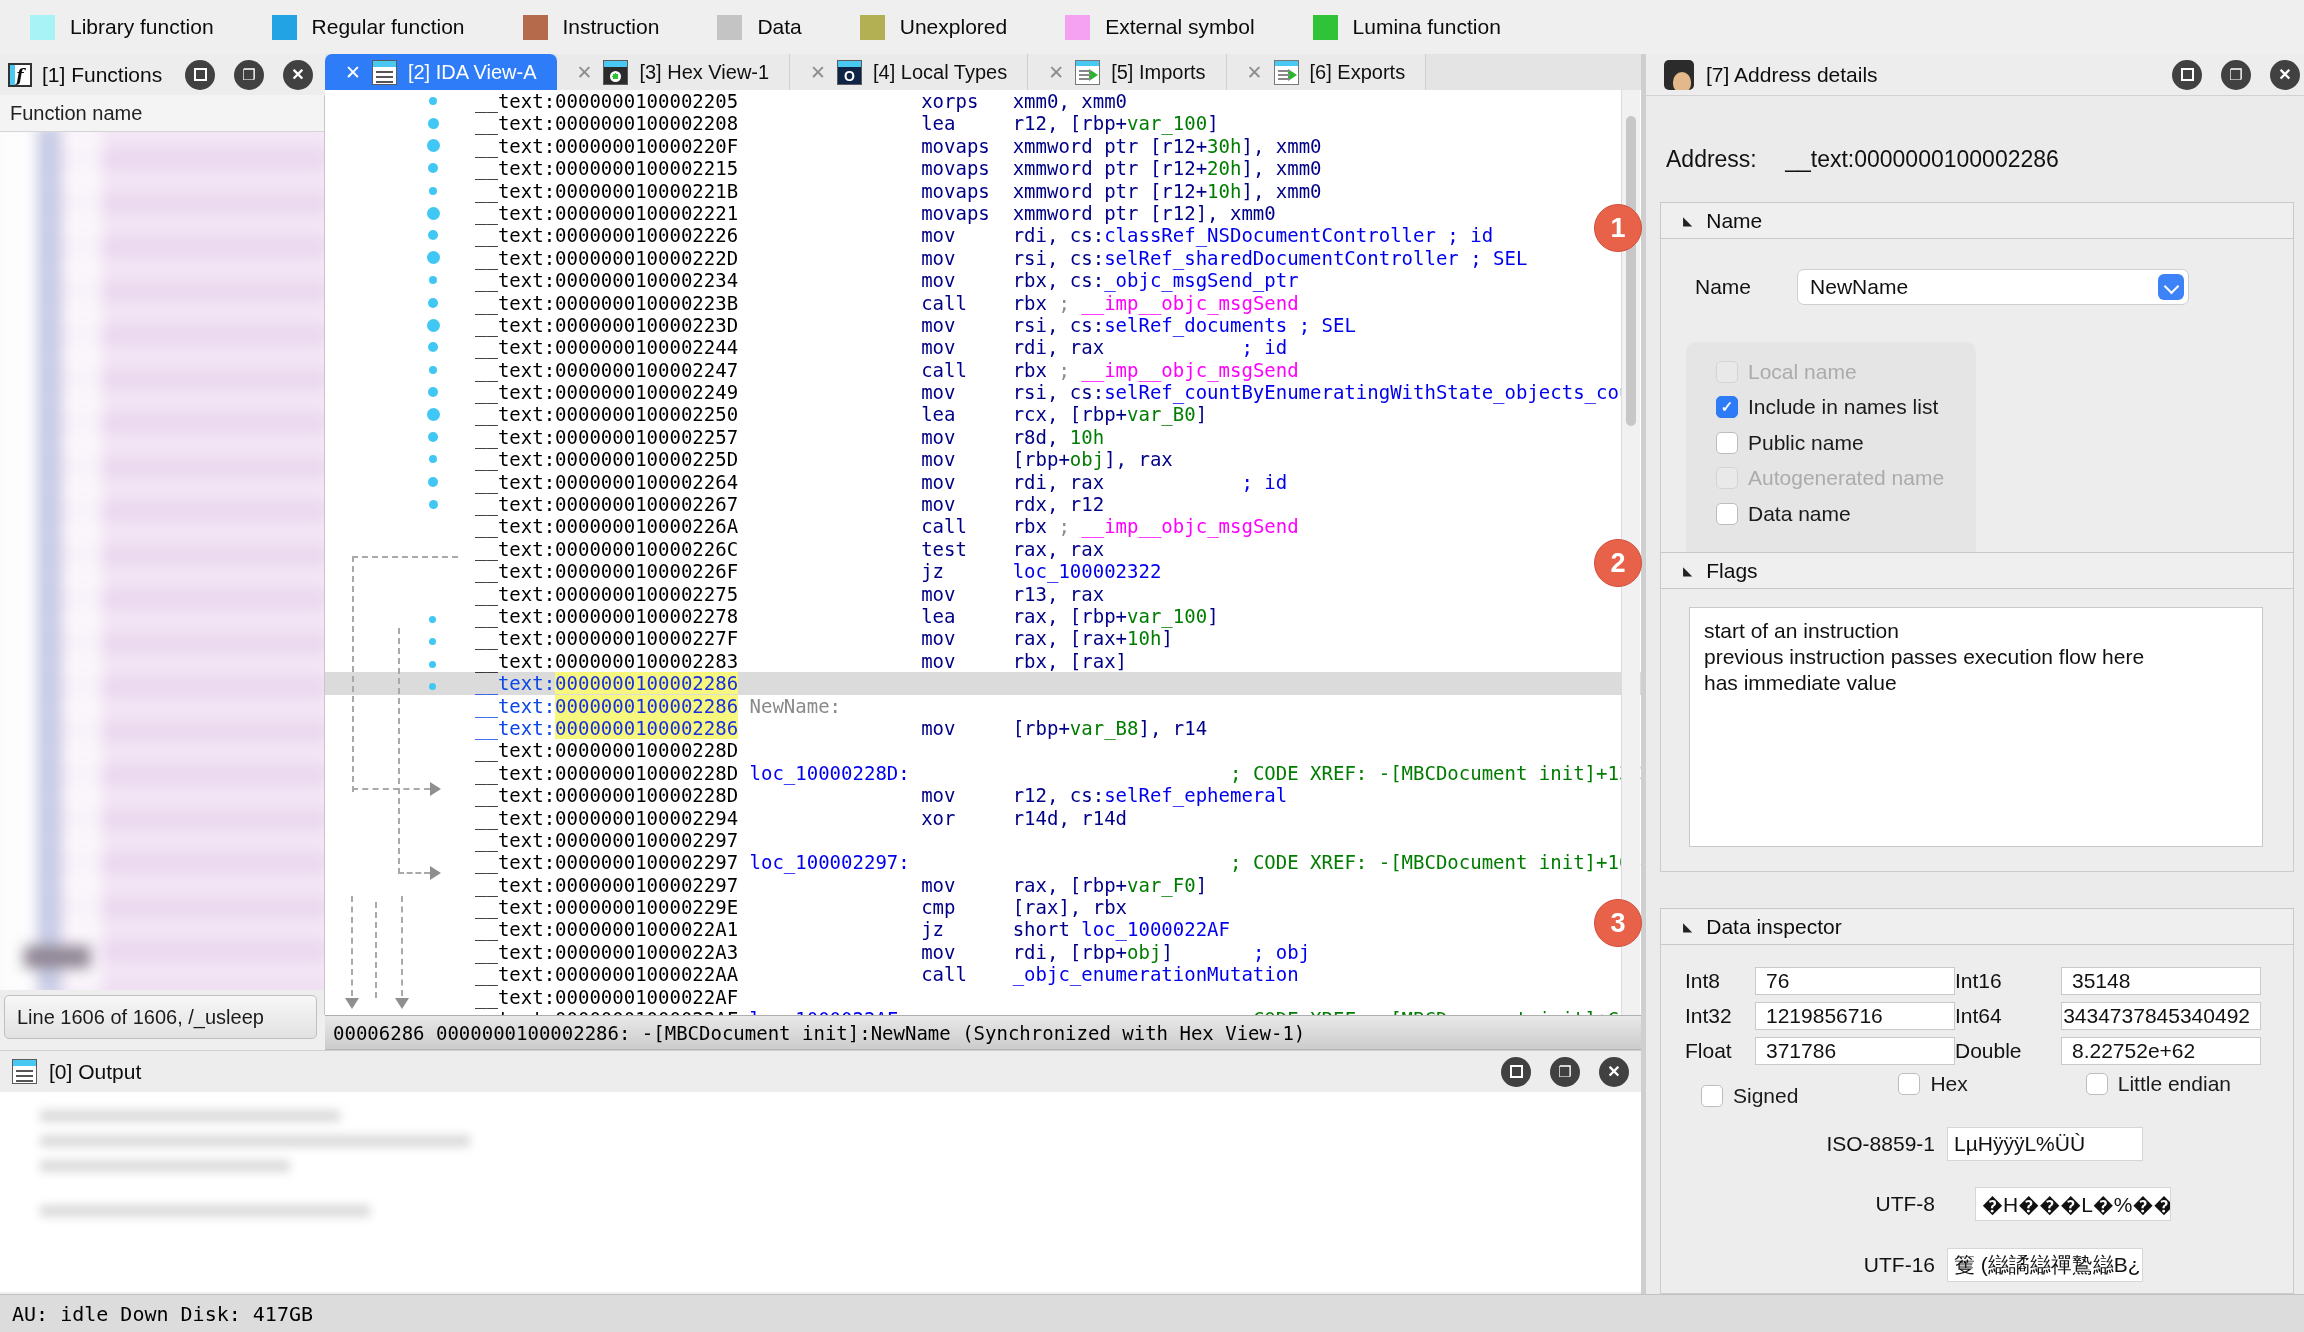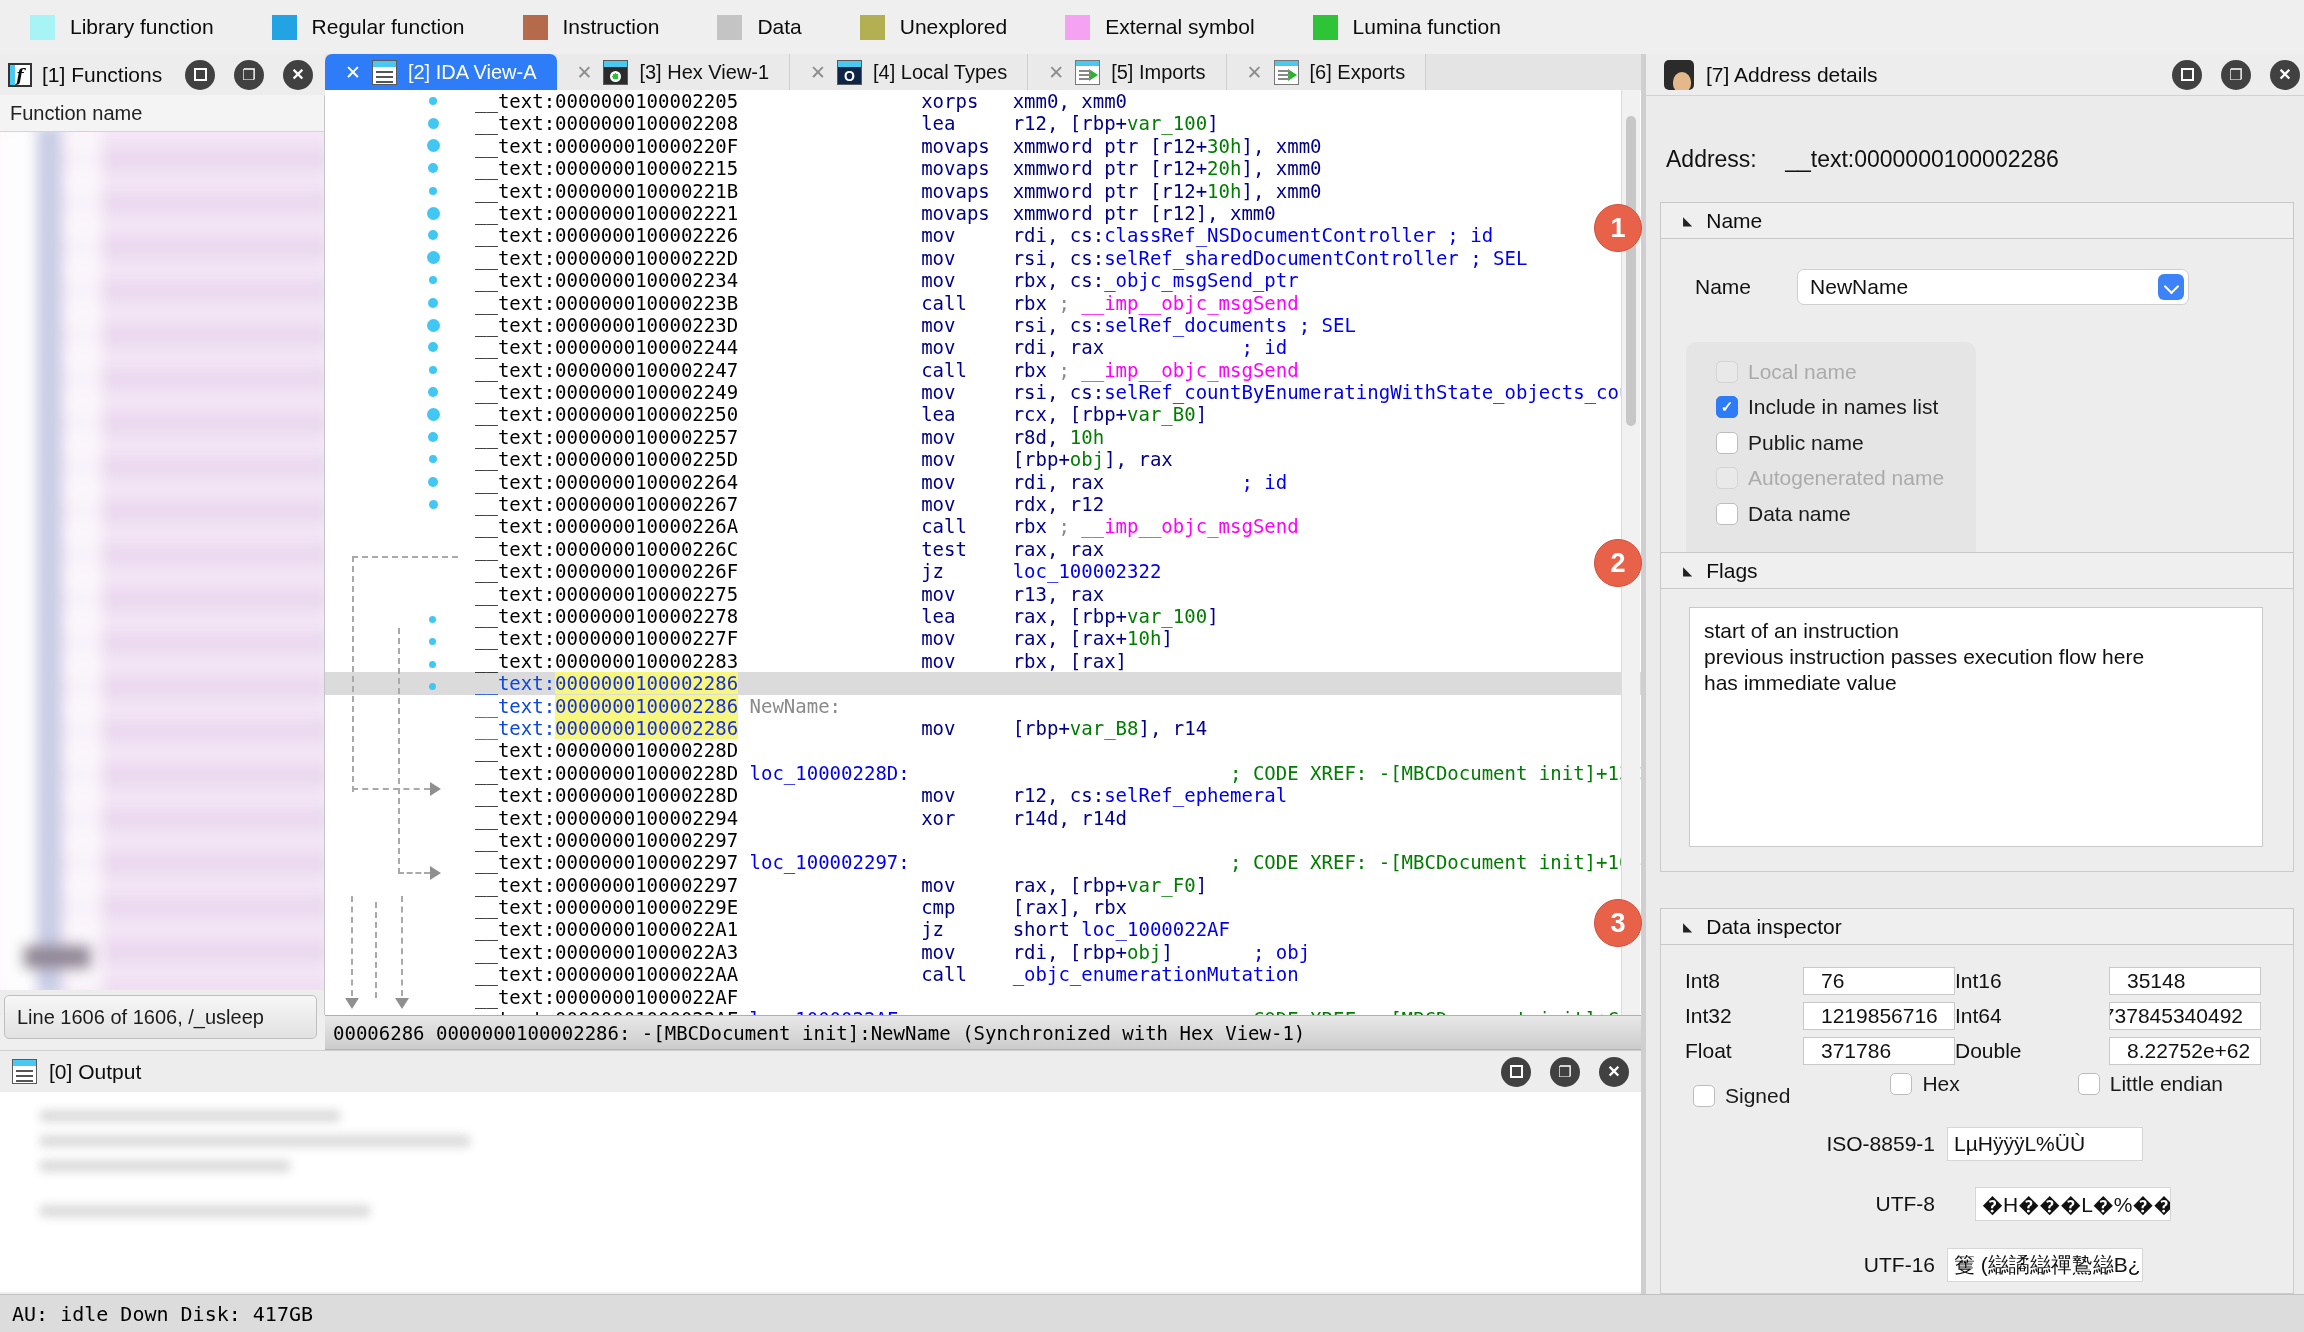--- a/index.html
+++ b/index.html
@@ -134,23 +134,23 @@
   .cbx.disabled{background:#E9E9E9;border-color:#D4D4D4;}
   #flags-head{left:1660px;top:552px;width:634px;}
   #flags-body{left:1660px;top:589px;width:634px;height:283px;}
   #flags-box{position:absolute;left:28px;top:18px;width:574px;height:240px;background:#fff;
              border:1px solid #C9C9C9;box-sizing:border-box;padding:10px 14px;font-size:21px;line-height:26px;}
   #di-head{left:1660px;top:908px;width:634px;}
   #di-body{left:1660px;top:945px;width:634px;height:349px;}
   #di-grid{position:absolute;left:24px;top:22px;display:grid;
            grid-template-columns:70px 200px 106px 200px;row-gap:7px;align-items:center;font-size:21px;}
   .di-field{height:28px;background:#fff;border:1px solid #C9C9C9;box-sizing:border-box;
-            display:flex;align-items:center;padding:0 17px;font-size:21px;overflow:hidden;white-space:nowrap;margin-left:48px;}
+            display:flex;align-items:center;padding:0 10px;font-size:21px;overflow:hidden;white-space:nowrap;}
   .di-field.clipL{direction:rtl;}
-  #di-opts{position:absolute;left:32px;top:127px;display:flex;font-size:21px;text-align:right;}
+  #di-opts{position:absolute;left:40px;top:127px;display:flex;font-size:21px;text-align:right;}
   #di-opts .cbrow{padding-left:0;height:24px;}
   .enc-row{position:absolute;left:24px;display:flex;align-items:center;font-size:21px;}
   .enc-lbl{width:250px;text-align:right;}
   .enc-field{margin-left:12px;width:196px;height:34px;background:#fff;border:1px solid #D6D6D6;
              box-sizing:border-box;display:flex;align-items:center;padding:0 6px;overflow:hidden;white-space:nowrap;}
   
   .badge{position:absolute;left:1594px;width:48px;height:48px;border-radius:50%;background:#E8624A;
          border:1px solid #D1503C;box-sizing:border-box;display:flex;align-items:center;justify-content:center;
          color:#fff;font-size:27px;font-weight:bold;z-index:9;}
   #badge-1{top:204px;} #badge-2{top:539px;} #badge-3{top:899px;}

